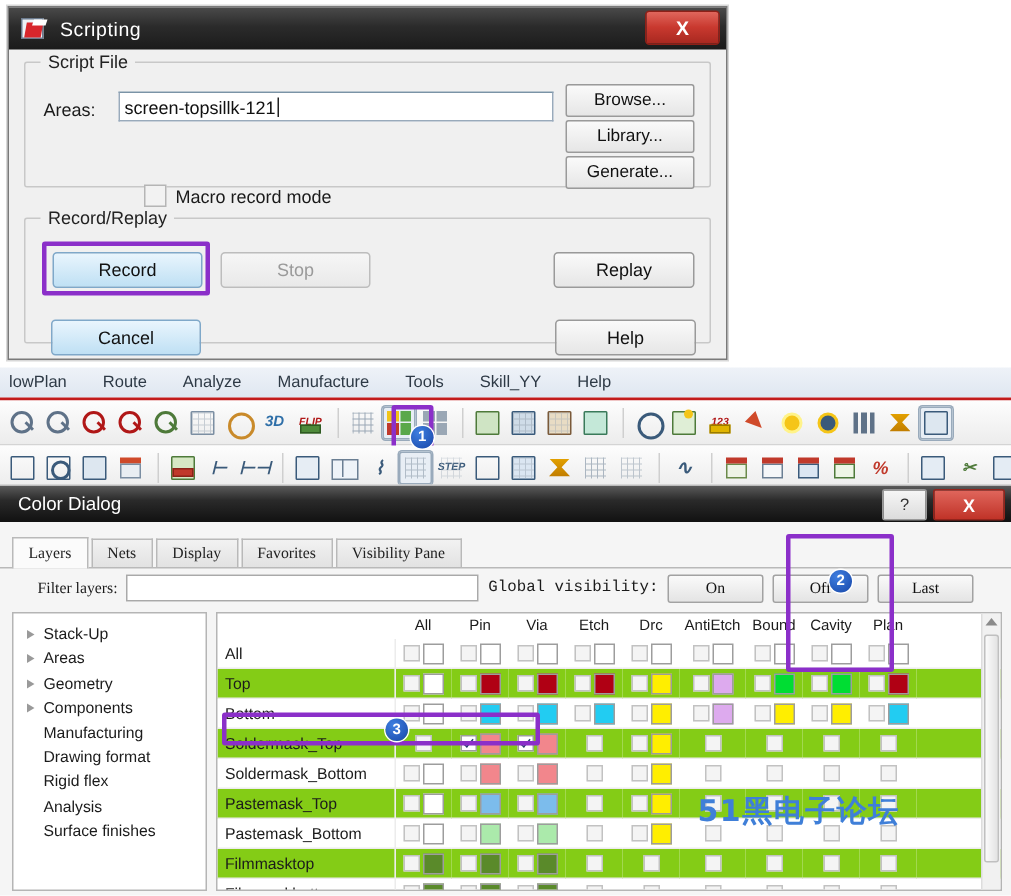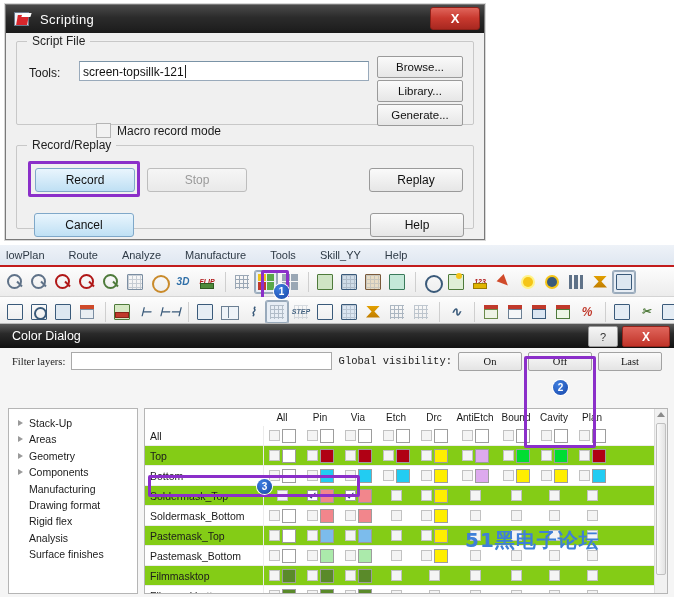--- a/index.html
+++ b/index.html
@@ -113,21 +113,21 @@
     background:linear-gradient(180deg,#e0665c,#c03328);border:1px solid #93241c;color:#fff;
     font-size:12px;font-weight:bold;display:flex;align-items:center;justify-content:center;}
 
   .tabs{height:22px;margin-top:8px;display:flex;align-items:flex-end;padding-left:8px;
     border-bottom:1px solid #b9b9b9;}
   .tab{height:18px;padding:0 10px;margin-right:2px;border:1px solid #b9b9b9;border-bottom:none;
     background:linear-gradient(180deg,#f2f2f2,#e2e2e2);font-size:10.5px;color:#222;
     display:flex;align-items:center;font-family:"Liberation Serif",serif;}
   .tab.sel{background:#fbfbfb;height:20px;position:relative;top:1px;}
 
-  .filterrow{height:26px;display:flex;align-items:center;padding:0 12px;gap:6px;position:relative;}
+  .filterrow{height:26px;display:flex;align-items:center;padding:0 25px;gap:6px;position:relative;}
   .filterrow .lbl{font-size:10.5px;color:#1a1a1a;font-family:"Liberation Serif",serif;}
   .filterinput{flex:1;height:16px;background:#fff;border:1px solid #a9a9a9;max-width:315px;}
   .gvlabel{font-size:10.5px;color:#1a1a1a;margin-left:1px;font-family:Liberation Mono, monospace;}
   .gvbtn{width:62px;height:17px;border:1px solid #a2a2a2;border-radius:2px;
     background:linear-gradient(180deg,#fafafa,#e4e4e4);font-size:10.5px;color:#111;
     display:flex;align-items:center;justify-content:center;font-family:"Liberation Serif",serif;}
 
   .panes{position:absolute;left:8px;top:84px;right:6px;bottom:4px;display:flex;}
   .treepane{width:130px;background:#fff;border:1px solid #b5b5b5;padding:6px 4px;box-sizing:border-box;}
   .titem{font-size:10.5px;color:#1b1b1b;line-height:16.4px;padding-left:16px;position:relative;white-space:nowrap;}
@@ -173,21 +173,21 @@
           <i class="b2"></i>
           <i class="b3"></i>
       </span>
       <span class="sc-title-text">Scripting</span>
       <span class="sc-close">X</span>
     </div>
     <div class="sc-body">
 
       <div class="group grp1">
         <div class="legend">Script File</div>
-        <div class="row-name">Tools:</div>
+        <div class="row-name">Areas:</div>
         <div class="name-input"><span>screen-topsillk-121</span><i class="name-caret"></i></div>
         <div class="chk-macro">
           <i class="cbox"></i>
           <span>Macro record mode</span>
         </div>
         <div class="rbtn b-browse">Browse...</div>
         <div class="rbtn b-library">Library...</div>
         <div class="rbtn b-generate">Generate...</div>
       </div>
 
@@ -423,20 +423,27 @@
         </div>
     </div>
 
     <div class="cdlg">
       <div class="cdlg-title">
         <span class="t">Color Dialog</span>
         <span class="cdlg-help">?</span>
         <span class="cdlg-x">X</span>
       </div>
 
+      <div class="tabs">
+        <div class="tab sel">Layers</div>
+        <div class="tab">Nets</div>
+        <div class="tab">Display</div>
+        <div class="tab">Favorites</div>
+        <div class="tab">Visibility Pane</div>
+      </div>
 
       <div class="filterrow">
         <span class="lbl">Filter layers:</span>
         <span class="filterinput"></span>
         <span class="gvlabel">Global visibility:</span>
         <span class="gvbtn">On</span>
         <span class="gvbtn">Off</span>
         <span class="gvbtn">Last</span>
       </div>
 

